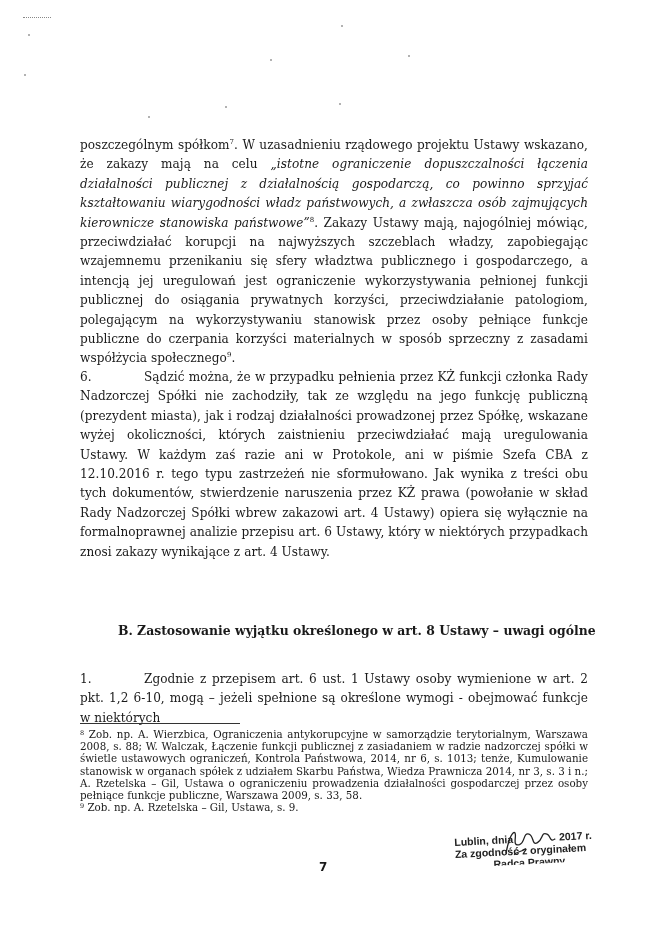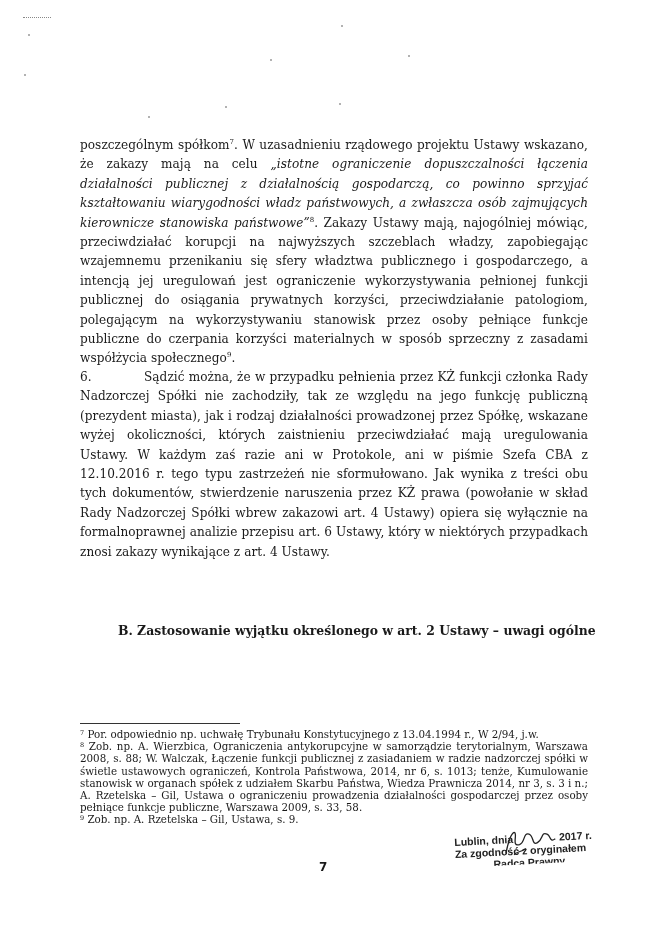--- a/index.html
+++ b/index.html
@@ -69,27 +69,31 @@
   <div class="body-text" style="top:136px;">
     <p id="p1"><span>poszczególnym spółkom</span><sup>7</sup><span>. W uzasadnieniu rządowego projektu Ustawy wskazano, że zakazy mają na celu </span><span class="it">„istotne ograniczenie dopuszczalności łączenia działalności publicznej z działalnością gospodarczą, co powinno sprzyjać kształtowaniu wiarygodności władz państwowych, a zwłaszcza osób zajmujących kierownicze stanowiska państwowe”</span><sup>8</sup><span>. Zakazy Ustawy mają, najogólniej mówiąc, przeciwdziałać korupcji na najwyższych szczeblach władzy, zapobiegając wzajemnemu przenikaniu się sfery władztwa publicznego i gospodarczego, a intencją jej uregulowań jest ograniczenie wykorzystywania pełnionej funkcji publicznej do osiągania prywatnych korzyści, przeciwdziałanie patologiom, polegającym na wykorzystywaniu stanowisk przez osoby pełniące funkcje publiczne do czerpania korzyści materialnych w sposób sprzeczny z zasadami współżycia społecznego</span><sup>9</sup><span>.</span></p>
   </div>
 
   <div class="body-text" style="top:368px;">
     <p>
       <span class="para-num">6.</span><span>Sądzić można, że w przypadku pełnienia przez KŻ funkcji członka Rady Nadzorczej Spółki nie zachodziły, tak ze względu na jego funkcję publiczną (prezydent miasta), jak i rodzaj działalności prowadzonej przez Spółkę, wskazane wyżej okoliczności, których zaistnieniu przeciwdziałać mają uregulowania Ustawy. W każdym zaś razie ani w Protokole, ani w piśmie Szefa CBA z 12.10.2016 r. tego typu zastrzeżeń nie sformułowano. Jak wynika z treści obu tych dokumentów, stwierdzenie naruszenia przez KŻ prawa (powołanie w skład Rady Nadzorczej Spółki wbrew zakazowi art. 4 Ustawy) opiera się wyłącznie na formalnoprawnej analizie przepisu art. 6 Ustawy, który w niektórych przypadkach znosi zakazy wynikające z art. 4 Ustawy.</span>
     </p>
   </div>
 
-  <div class="section-heading">B.  Zastosowanie wyjątku określonego w art. 2 Ustawy – uwagi ogólne</div>
+  <div class="section-heading">B.  Zastosowanie wyjątku określonego w art. 8 Ustawy – uwagi ogólne</div>
 
+  <div class="body-text" style="top:670px;">
+    <p>
+      <span class="para-num">1.</span><span>Zgodnie z przepisem art. 6 ust. 1 Ustawy osoby wymienione w art. 2 pkt. 1,2 6-10, mogą – jeżeli spełnione są określone wymogi - obejmować funkcje w niektórych</span>
+    </p>
+  </div>
 
   <div class="rule"></div>
 
   <div class="footnotes">
-    <p><span class="fn-mark">7</span> <span>Por. odpowiednio np. uchwałę Trybunału Konstytucyjnego z 13.04.1994 r., W 2/94, j.w.</span></p>
     <p><span class="fn-mark">8</span> <span>Zob. np. A. Wierzbica, Ograniczenia antykorupcyjne w samorządzie terytorialnym, Warszawa 2008, s. 88; W. Walczak, Łączenie funkcji publicznej z zasiadaniem w radzie nadzorczej spółki w świetle ustawowych ograniczeń, Kontrola Państwowa, 2014, nr 6, s. 1013; tenże, Kumulowanie stanowisk w organach spółek z udziałem Skarbu Państwa, Wiedza Prawnicza 2014, nr 3, s. 3 i n.; A. Rzetelska – Gil, Ustawa o ograniczeniu prowadzenia działalności gospodarczej przez osoby pełniące funkcje publiczne, Warszawa 2009, s. 33, 58.</span></p>
     <p><span class="fn-mark">9</span> <span>Zob. np. A. Rzetelska – Gil, Ustawa, s. 9.</span></p>
   </div>
 
   <div class="page-number">7</div>
 
   <div class="stamp">
     <svg class="sig" viewBox="0 0 58 30">
       <path d="M4 26 C8 10, 12 4, 14 6 C16 9, 10 20, 18 18 C24 16, 22 6, 28 8 C33 10, 30 20, 36 17 C42 14, 40 6, 46 9 C50 11, 48 18, 54 14" fill="none" stroke="#222" stroke-width="1.3"></path>
       <path d="M12 28 C16 24, 20 26, 24 22" fill="none" stroke="#222" stroke-width="1.1"></path>

